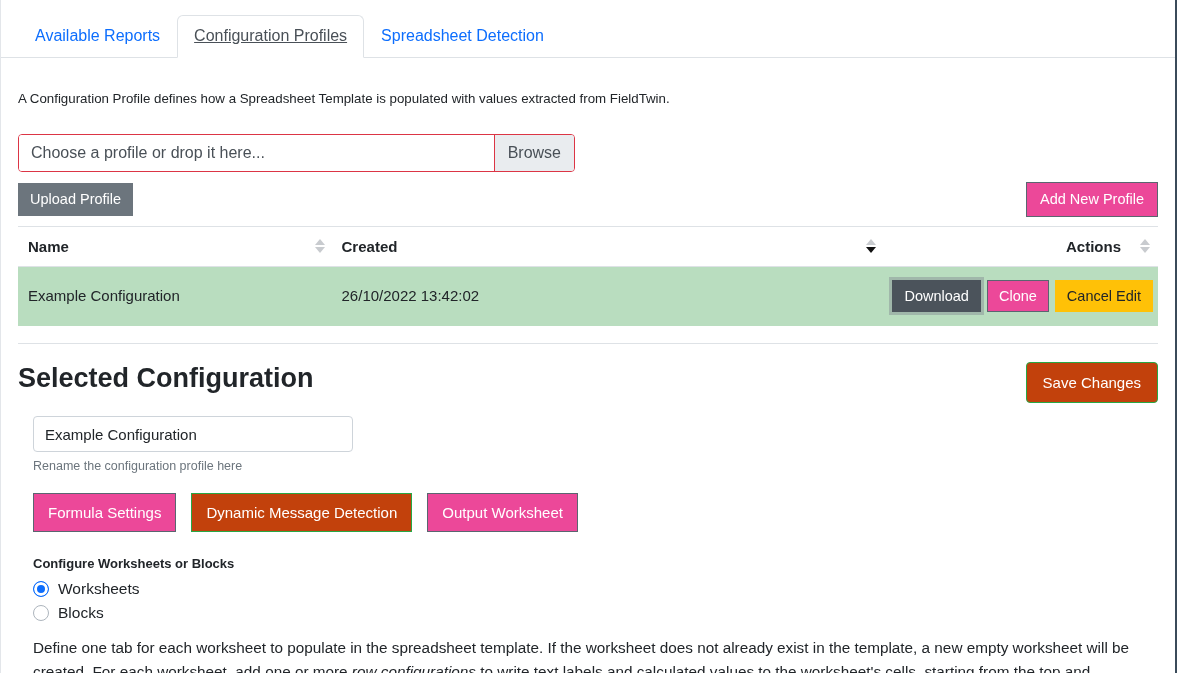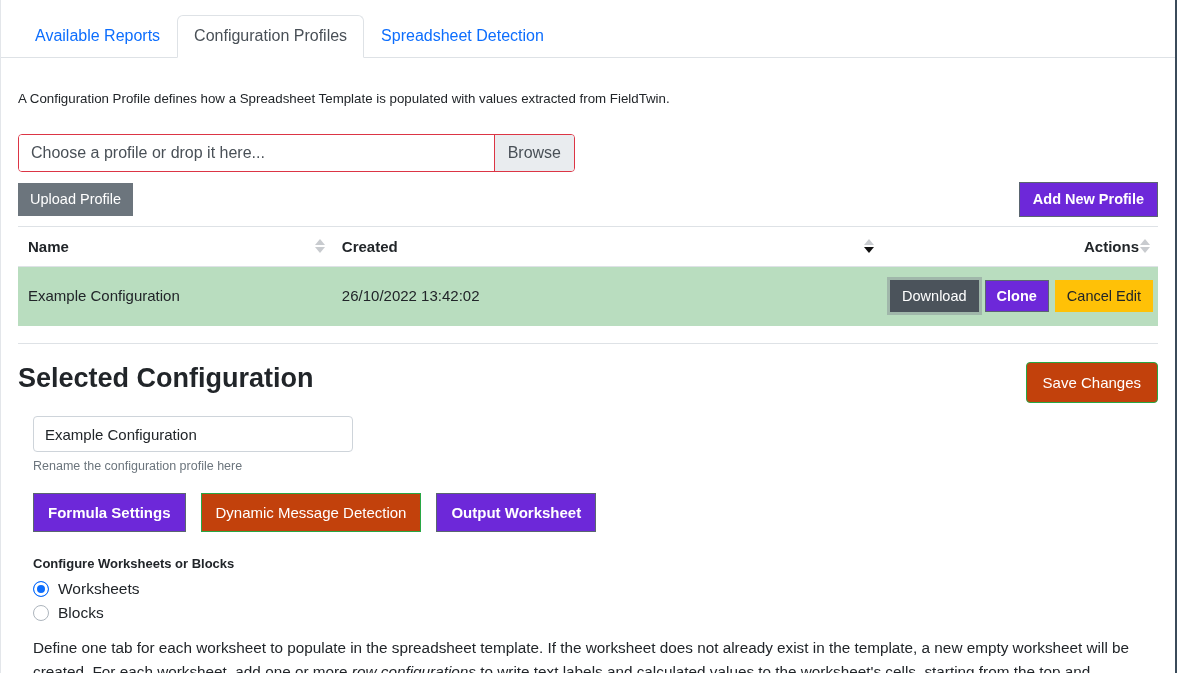--- a/index.html
+++ b/index.html
@@ -37,20 +37,21 @@
     border: 1px solid transparent;
     border-radius: 6px 6px 0 0;
     margin-bottom: -1px;
     white-space: nowrap;
     background: transparent;
   }
   .tab.active {
     color: #495057;
     background: #fff;
     border-color: #dee2e6 #dee2e6 #fff;
+    text-decoration: underline;
   }
 
   
   .intro {
     font-size: 13.3px;
     color: #212529;
     padding: 19px 17px 0 17px;
     line-height: 1.4;
   }
 
@@ -92,21 +93,21 @@
     justify-content: center;
     font-size: 14.5px;
     line-height: 1;
     border-radius: 0;
     border: 1px solid transparent;
     cursor: pointer;
     white-space: nowrap;
     font-family: "Liberation Sans", sans-serif;
   }
   .btn-secondary { background: #6c757d; border-color: #6c757d; color: #fff; }
-  .btn-dark-slate { background: #6d28d9; border-color: #5a6570; color: #fff; font-weight: bold; }
+  .btn-dark-slate { background: #ec4899; border-color: #5a6570; color: #fff; }
   .btn-darker { background: #4b535b; border-color: #4b535b; color: #fff; }
   .btn-warning { background: #ffc107; border-color: #ffc107; color: #212529; }
   .btn-success { background: #c2410c; border-color: #28a745; color: #fff; }
   .btn-focus { box-shadow: 0 0 0 3px rgba(130,138,145,.45); }
 
   .upload-row {
     padding: 10px 17px 0 17px;
     display: flex;
     align-items: center;
     justify-content: space-between;
@@ -124,21 +125,21 @@
     font-weight: bold;
     color: #212529;
     padding: 11px 8px 11px 8px;
     text-align: left;
     vertical-align: middle;
     white-space: nowrap;
   }
   .th-name { width: 345px; padding-left: 10px !important; }
   .th-created { width: 612px; }
   .th-actions { text-align: right !important; }
-  .th-flex { display: flex; align-items: center; gap: 0; }
+  .th-flex { display: flex; align-items: center; gap: 18px; }
   .th-flex.right { justify-content: flex-end; }
   .th-spacer { flex: 1; }
 
   .sort-icon {
     display: inline-flex;
     flex-direction: column;
     align-items: center;
     justify-content: center;
     gap: 2px;
     cursor: pointer;

